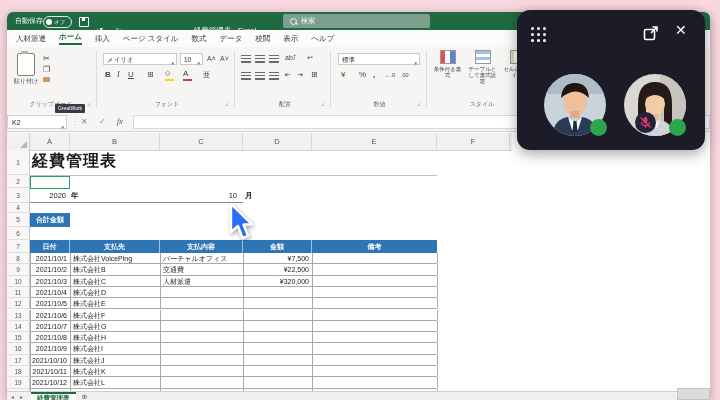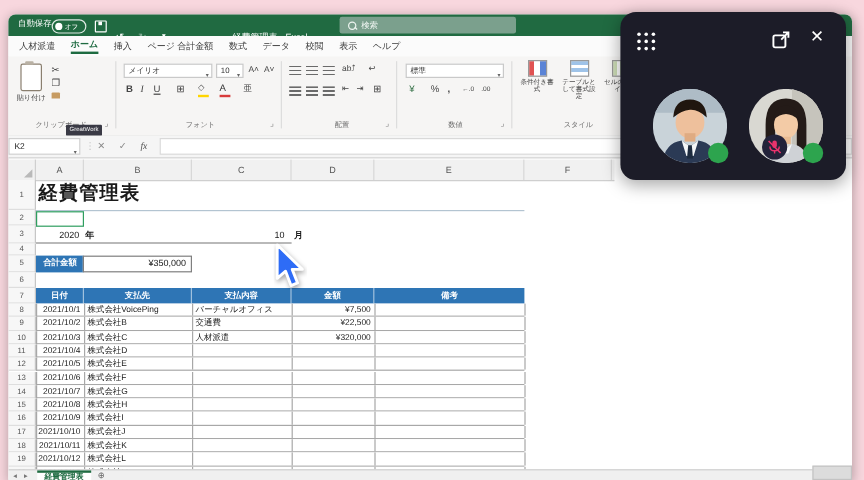--- a/index.html
+++ b/index.html
@@ -99,21 +99,21 @@
     <div class="searchbox abs">
       <span class="mag"></span>
       <span style="font-size:7px">検索</span>
     </div>
   </div>
 
   <div id="tabrow" class="abs">
       <span class="mtab">人材派遣</span>
       <span class="mtab active">ホーム</span>
       <span class="mtab">挿入</span>
-      <span class="mtab">ページ 合計金額</span>
+      <span class="mtab">ページ スタイル</span>
       <span class="mtab">数式</span>
       <span class="mtab">データ</span>
       <span class="mtab">校閲</span>
       <span class="mtab">表示</span>
       <span class="mtab">ヘルプ</span>
     </div>
 
   <div id="ribbon" class="abs">
 
     <div class="clipb"></div>
@@ -237,21 +237,20 @@
     <div class="abs collabbox"></div>
 
     <span class="abs" style="left:23px;top:179px;width:36px;text-align:right;font-size:7.5px;color:#1a1a1a">2020</span>
     <span class="abs" style="left:64px;top:179px;font-size:7.5px;font-weight:bold;color:#1a1a1a">年</span>
     <div class="abs uline" style="left:23px;top:190px;width:130px"></div>
     <span class="abs" style="left:153px;top:179px;width:77px;text-align:right;font-size:7.5px;color:#1a1a1a">10</span>
     <span class="abs" style="left:238px;top:179px;font-size:7.5px;font-weight:bold;color:#1a1a1a">月</span>
     <div class="abs uline" style="left:153px;top:190px;width:83px"></div>
 
     <div class="abs blauecell" style="left:23px;top:201px;width:40px;height:14px;font-size:7px;line-height:14px">合計金額</div>
-    <div class="abs" style="left:62px;top:201px;width:91px;height:14px;border:1px solid #7f7f7f;box-sizing:border-box;background:#fff;font-size:7.5px;line-height:12px;text-align:right;padding-right:4px;color:#1a1a1a">¥350,000</div>
 
     <div class="thead">
       <span style="width:40px">日付</span>
       <span style="width:90px">支払先</span>
       <span style="width:83px">支払内容</span>
       <span style="width:69px">金額</span>
       <span style="width:125px;border-right:none">備考</span>
     </div>
 
     <div id="tablerows">

